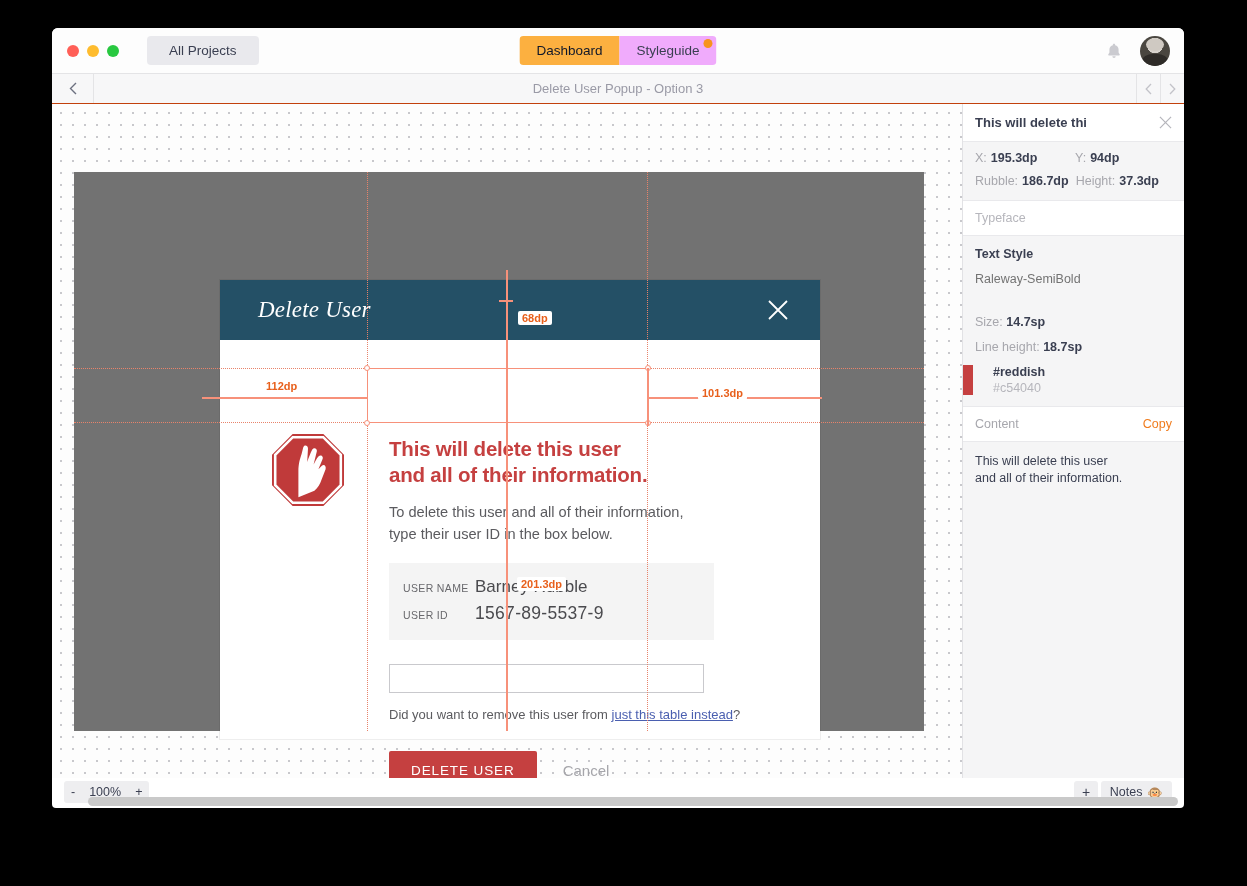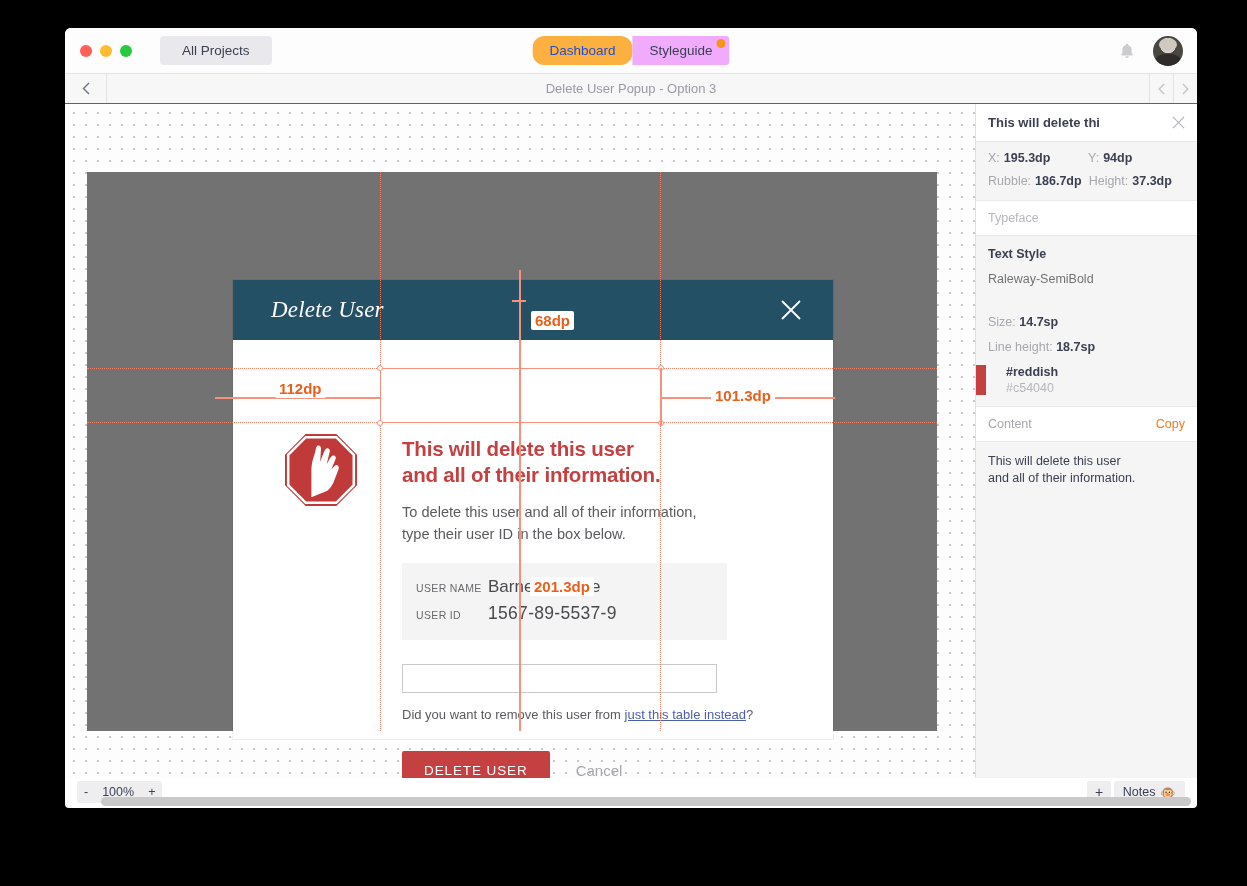--- a/index.html
+++ b/index.html
@@ -4,21 +4,21 @@
 <style>
   * { box-sizing: border-box; margin: 0; padding: 0; }
   html, body {
     width: 1247px; height: 886px;
     background: #000;
     font-family: "Liberation Sans", sans-serif;
     overflow: hidden;
   }
   #app {
     position: absolute;
-    left: 65px; top: 28px;
+    left: 52px; top: 28px;
     width: 1132px; height: 780px;
     background: #fff;
     border-radius: 6px 6px 4px 4px;
     overflow: hidden;
     box-shadow: 0 6px 26px rgba(0,0,0,.35);
     display: flex; flex-direction: column;
   }
 
   
   .titlebar {
@@ -49,21 +49,21 @@
     display: flex; border-radius: 4px; overflow: hidden;
   }
   .tab {
     font-size: 13.5px;
     padding: 7px 17px;
     background: #f0abfc;
     color: #3a3f51;
     position: relative;
     white-space: nowrap;
   }
-  .tab.active { background: #fcb040; color: #1d4ed8; border-radius: 12px; }
+  .tab.active { background: #fcb040; color: #0f172a; }
   .tab-badge {
     position: absolute; top: 3px; right: 4px;
     width: 9px; height: 9px; border-radius: 50%;
     background: #f7941e;
   }
 
   .tb-right {
     margin-left: auto; margin-right: 14px;
     display: flex; align-items: center; gap: 16px;
   }
@@ -227,21 +227,21 @@
     border: 1.5px solid #f7917a;
   }
   .handle {
     position: absolute; width: 6px; height: 6px;
     border: 1.5px solid #f7917a; background: #fff; border-radius: 50%;
   }
   .mlabel {
     position: absolute;
     background: #fff;
     color: #e8601c;
-    font-size: 15px; font-weight: bold;
+    font-size: 11px; font-weight: bold;
     padding: 1px 4px;
     white-space: nowrap;
     border-radius: 2px;
   }
 
   
   .bottombar {
     height: 30px; flex: 0 0 30px;
     position: relative;
     background: transparent;

